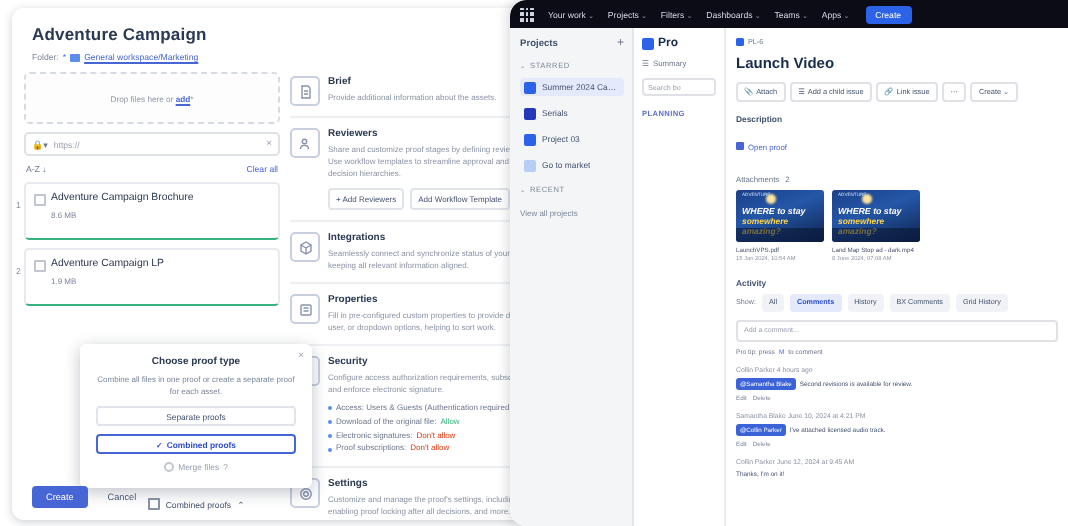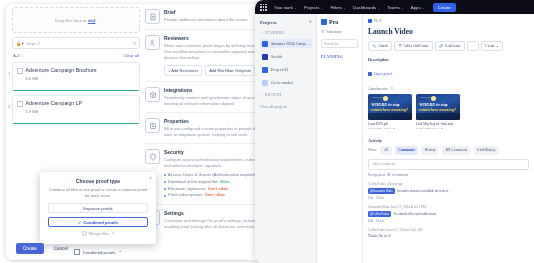--- a/index.html
+++ b/index.html
@@ -119,21 +119,21 @@
   .jnav{
     height:14px;background:#0b0c16;display:flex;align-items:center;gap:7px;padding:0 5px;
     border-radius:8px 0 0 0;
   }
   .jnav .grid-ic{width:7px;height:7px;display:grid;grid-template-columns:repeat(3,1fr);grid-template-rows:repeat(3,1fr);gap:.6px;}
   .jnav .grid-ic i{background:#cdd3e0;border-radius:.3px;}
   .jn-item{font-size:4.3px;color:#d6dae6;white-space:nowrap;}
   .jn-item .cv{font-size:3.3px;color:#9aa2b8;}
   .jn-create{background:#2b62e8;color:#fff;font-size:4.3px;border-radius:2px;padding:2px 5px;margin-left:1px;}
 
-  .jbody{display:flex;height:249px;font-family:Liberation Serif, serif;}
+  .jbody{display:flex;height:249px;}
   .jside{width:62px;background:#f4f5f7;border-right:1px solid #e3e6ec;padding:5px 4px 0 5px;box-sizing:border-box;}
   .js-head{display:flex;align-items:center;justify-content:space-between;}
   .js-title{font-size:4.8px;color:#42526e;font-weight:700;}
   .js-plus{font-size:6px;color:#6b778c;line-height:6px;}
   .js-group{display:flex;align-items:center;gap:2px;font-size:3.8px;color:#7a869a;margin-top:6px;letter-spacing:.3px;}
   .js-group .cv{font-size:3.2px;}
   .js-item{display:flex;align-items:center;gap:3px;margin-top:4px;padding:1.5px 2px;border-radius:2px;}
   .js-item.active{background:#e4eafb;}
   .js-sq{width:6px;height:6px;border-radius:1px;flex:none;}
   .js-lbl{font-size:4.2px;color:#42526e;white-space:nowrap;overflow:hidden;text-overflow:ellipsis;}
@@ -190,20 +190,29 @@
   .cmt-txt{font-size:3.2px;color:#42526e;}
   .cmt-a{font-size:3.1px;color:#7a869a;margin-top:2px;display:flex;gap:3px;align-items:center;}
 </style>
 </head>
 <body>
 
 <div id="root">
 
   <div class="proof-window">
 
+    <div class="pw-head">
+      <div class="pw-title">Adventure Campaign</div>
+      <div class="pw-folder">
+        <span>Folder:</span>
+        <span class="fchip">*</span>
+        <span class="folder-ic"></span>
+        <span class="flink">General workspace/Marketing</span>
+      </div>
+    </div>
 
     <div class="pw-body">
 
       <div class="pw-left">
 
         <div class="drop-zone">
           <div class="drop-txt">
             <span>Drop files here or </span><b>add</b><span>*</span>
           </div>
         </div>

